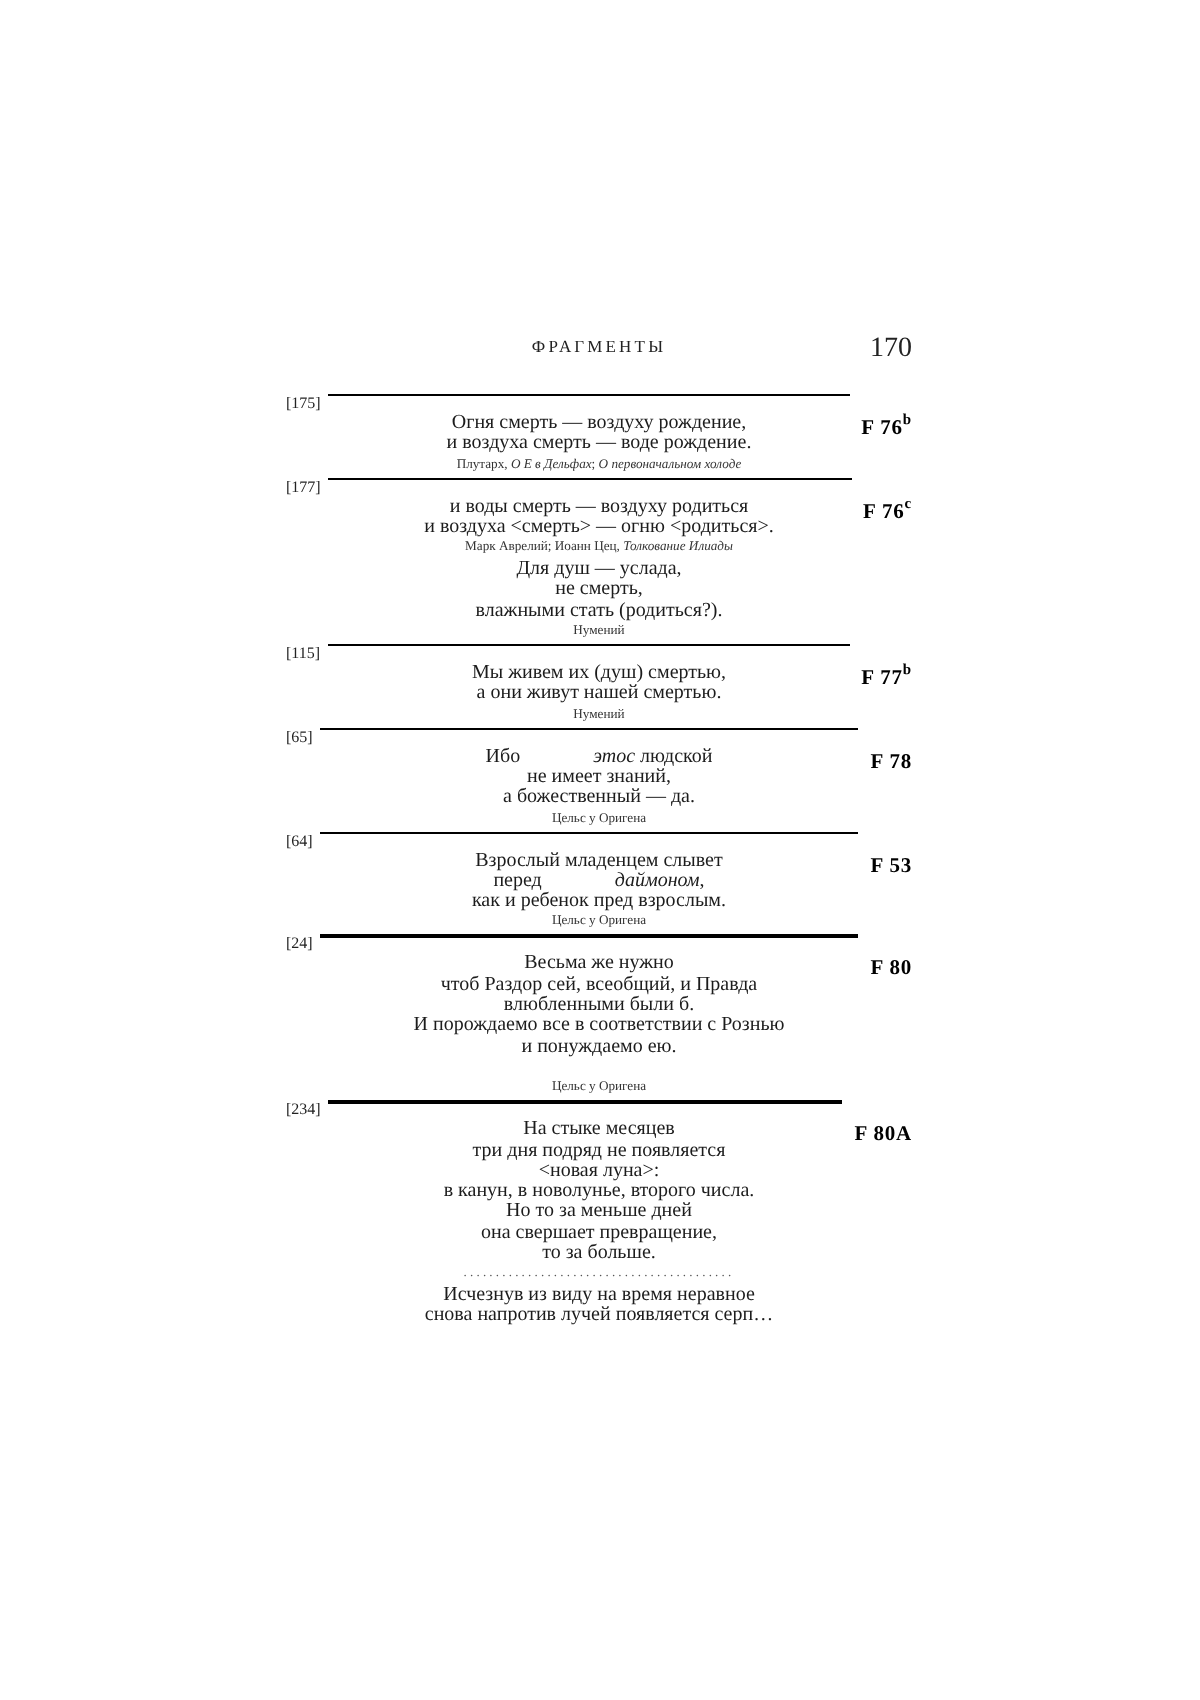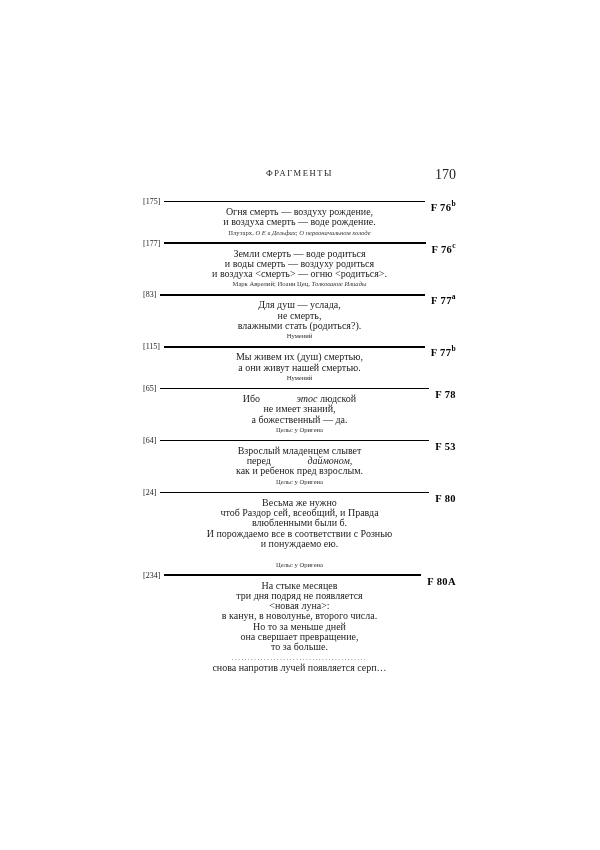--- a/index.html
+++ b/index.html
@@ -16,21 +16,21 @@
   .runhead .title {
     position:absolute; left:0; right:0; text-align:center;
     font-size:8.5px; letter-spacing:1.6px; color:#222;
   }
   .runhead .pagenum {
     position:absolute; right:0; top:-1px; font-size:14px; color:#222;
   }
 
   
   .frag { }
-  .fhead { display:flex; align-items:center; height:9px; }
+  .fhead { display:flex; align-items:flex-start; height:9px; }
   .ref { font-size:8px; white-space:nowrap; padding-right:4px; color:#222; }
   .rule { flex:1 1 auto; height:1.4px; background:#000; margin-right:6px; }
   .flabel {
     font-weight:bold; font-size:10.5px; white-space:nowrap;
     letter-spacing:0.4px; color:#000;margin-top:12px;
   }
   .flabel sup { font-size:7.5px; line-height:0; position:relative; top:-0.5px; }
 
   .ftext { text-align:center; font-size:10px; line-height:10.3px; margin-top:1px; }
   .line { white-space:nowrap; }
@@ -66,32 +66,26 @@
           </div>
           <div class="fsource"><span>Плутарх, </span><i>О Е в Дельфах</i><span>; </span><i>О первоначальном холоде</i></div>
         </section>
         <section class="frag">
           <div class="fhead">
             <span class="ref">[177]</span>
             <span class="rule"></span>
             <span class="flabel">F 76<sup>c</sup></span>
           </div>
           <div class="ftext">
-            <div class="line"><span>Земли смерть — воде родиться</span></div>
             <div class="line"><span>и воды смерть — воздуху родиться</span></div>
             <div class="line"><span>и воздуха &lt;смерть&gt; — огню &lt;родиться&gt;.</span></div>
           </div>
           <div class="fsource"><span>Марк Аврелий; Иоанн Цец, </span><i>Толкование Илиады</i></div>
         </section>
         <section class="frag">
-          <div class="fhead">
-            <span class="ref">[83]</span>
-            <span class="rule"></span>
-            <span class="flabel">F 77<sup>a</sup></span>
-          </div>
           <div class="ftext">
             <div class="line"><span>Для душ — услада,</span></div>
             <div class="line"><span>не смерть,</span></div>
             <div class="line"><span>влажными стать (родиться?).</span></div>
           </div>
           <div class="fsource"><span>Нумений</span></div>
         </section>
         <section class="frag">
           <div class="fhead">
             <span class="ref">[115]</span>
@@ -154,19 +148,20 @@
           </div>
           <div class="ftext">
             <div class="line"><span>На стыке месяцев</span></div>
             <div class="line"><span>три дня подряд не появляется</span></div>
             <div class="line"><span>&lt;новая луна&gt;:</span></div>
             <div class="line"><span>в канун, в новолунье, второго числа.</span></div>
             <div class="line"><span>Но то за меньше дней</span></div>
             <div class="line"><span>она свершает превращение,</span></div>
             <div class="line"><span>то за больше.</span></div>
             <div class="line dots"><span>..........................................</span></div>
+            <div class="line"><span>Исчезнув из виду на время неравное</span></div>
             <div class="line"><span>снова напротив лучей появляется серп…</span></div>
           </div>
         </section>
       </div>
 
   </div>
 </div>
 
 </body></html>

